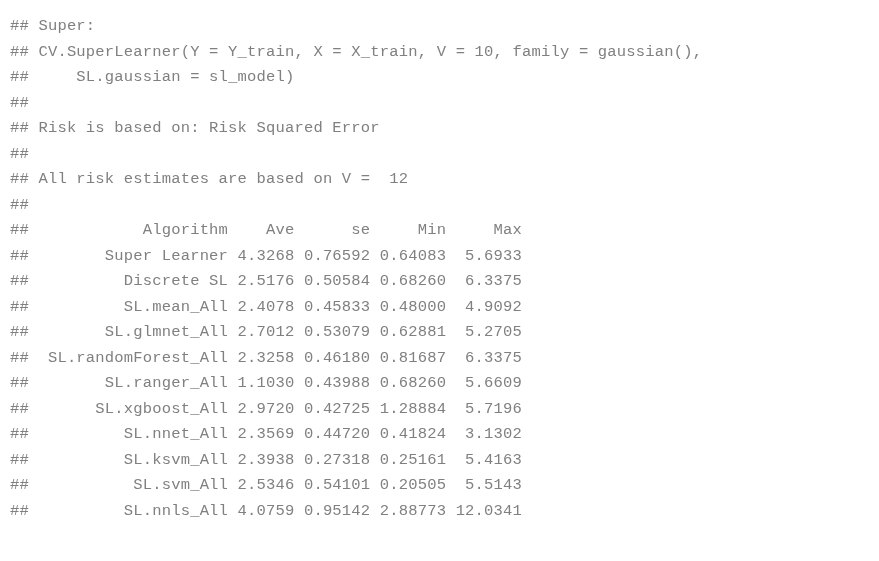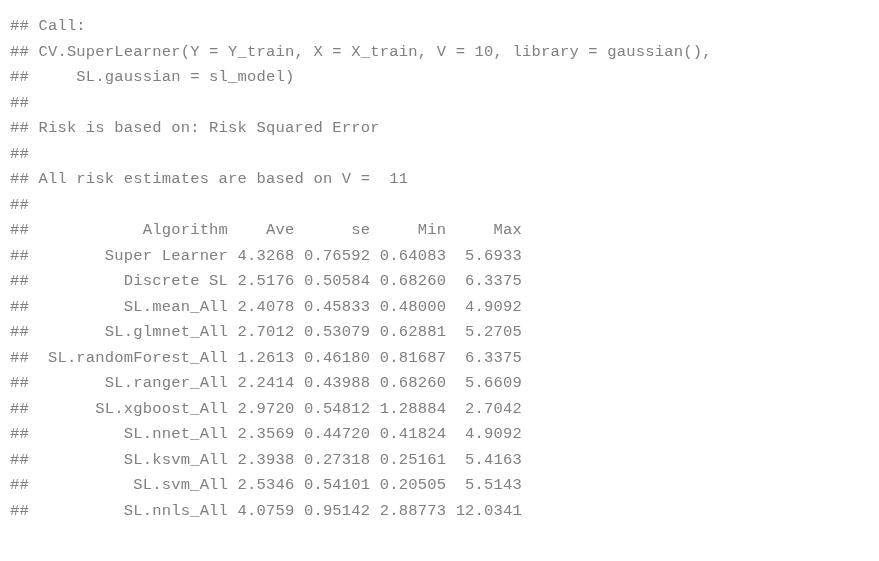--- a/index.html
+++ b/index.html
@@ -22,32 +22,32 @@
     white-space: pre;
     letter-spacing: 0.18px;
   }
   .row {
     white-space: pre;
   }
 </style>
 </head>
 <body>
 
-<pre class="code"><span class="row">## Call:</span>
-<span class="row">## CV.SuperLearner(Y = Y_train, X = X_train, V = 10, library = gaussian(), </span>
+<pre class="code"><span class="row">## Super:</span>
+<span class="row">## CV.SuperLearner(Y = Y_train, X = X_train, V = 10, family = gaussian(), </span>
 <span class="row">##     SL.gaussian = sl_model)</span>
 <span class="row">## </span>
 <span class="row">## Risk is based on: Risk Squared Error</span>
 <span class="row">## </span>
-<span class="row">## All risk estimates are based on V =  11</span>
+<span class="row">## All risk estimates are based on V =  12</span>
 <span class="row">## </span>
 <span class="row">##            Algorithm    Ave      se     Min     Max</span><span id="table-rows">
 <span class="row">##        Super Learner 4.3268 0.76592 0.64083  5.6933</span>
 <span class="row">##          Discrete SL 2.5176 0.50584 0.68260  6.3375</span>
 <span class="row">##          SL.mean_All 2.4078 0.45833 0.48000  4.9092</span>
 <span class="row">##        SL.glmnet_All 2.7012 0.53079 0.62881  5.2705</span>
-<span class="row">##  SL.randomForest_All 1.2613 0.46180 0.81687  6.3375</span>
-<span class="row">##        SL.ranger_All 2.2414 0.43988 0.68260  5.6609</span>
-<span class="row">##       SL.xgboost_All 2.9720 0.54812 1.28884  2.7042</span>
-<span class="row">##          SL.nnet_All 2.3569 0.44720 0.41824  4.9092</span>
+<span class="row">##  SL.randomForest_All 2.3258 0.46180 0.81687  6.3375</span>
+<span class="row">##        SL.ranger_All 1.1030 0.43988 0.68260  5.6609</span>
+<span class="row">##       SL.xgboost_All 2.9720 0.42725 1.28884  5.7196</span>
+<span class="row">##          SL.nnet_All 2.3569 0.44720 0.41824  3.1302</span>
 <span class="row">##          SL.ksvm_All 2.3938 0.27318 0.25161  5.4163</span>
 <span class="row">##           SL.svm_All 2.5346 0.54101 0.20505  5.5143</span>
 <span class="row">##          SL.nnls_All 4.0759 0.95142 2.88773 12.0341</span></span></pre>
 
 </body></html>

